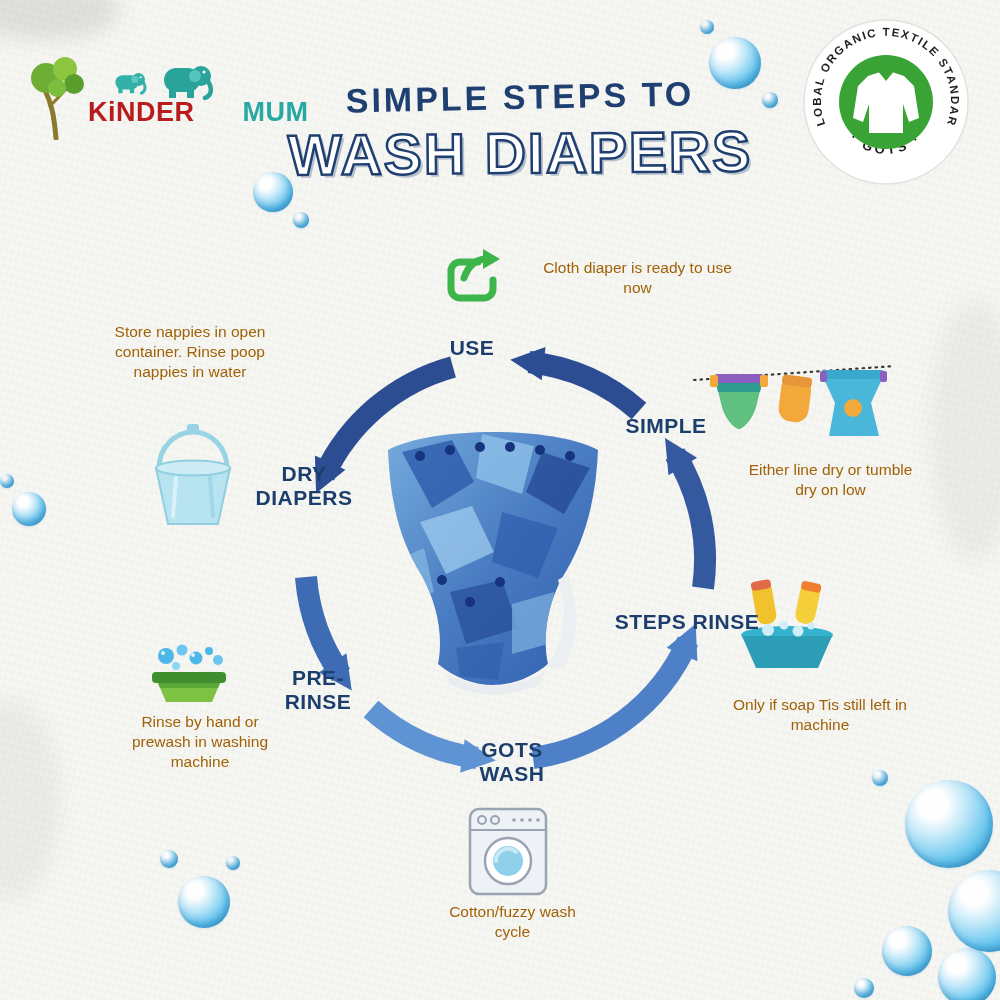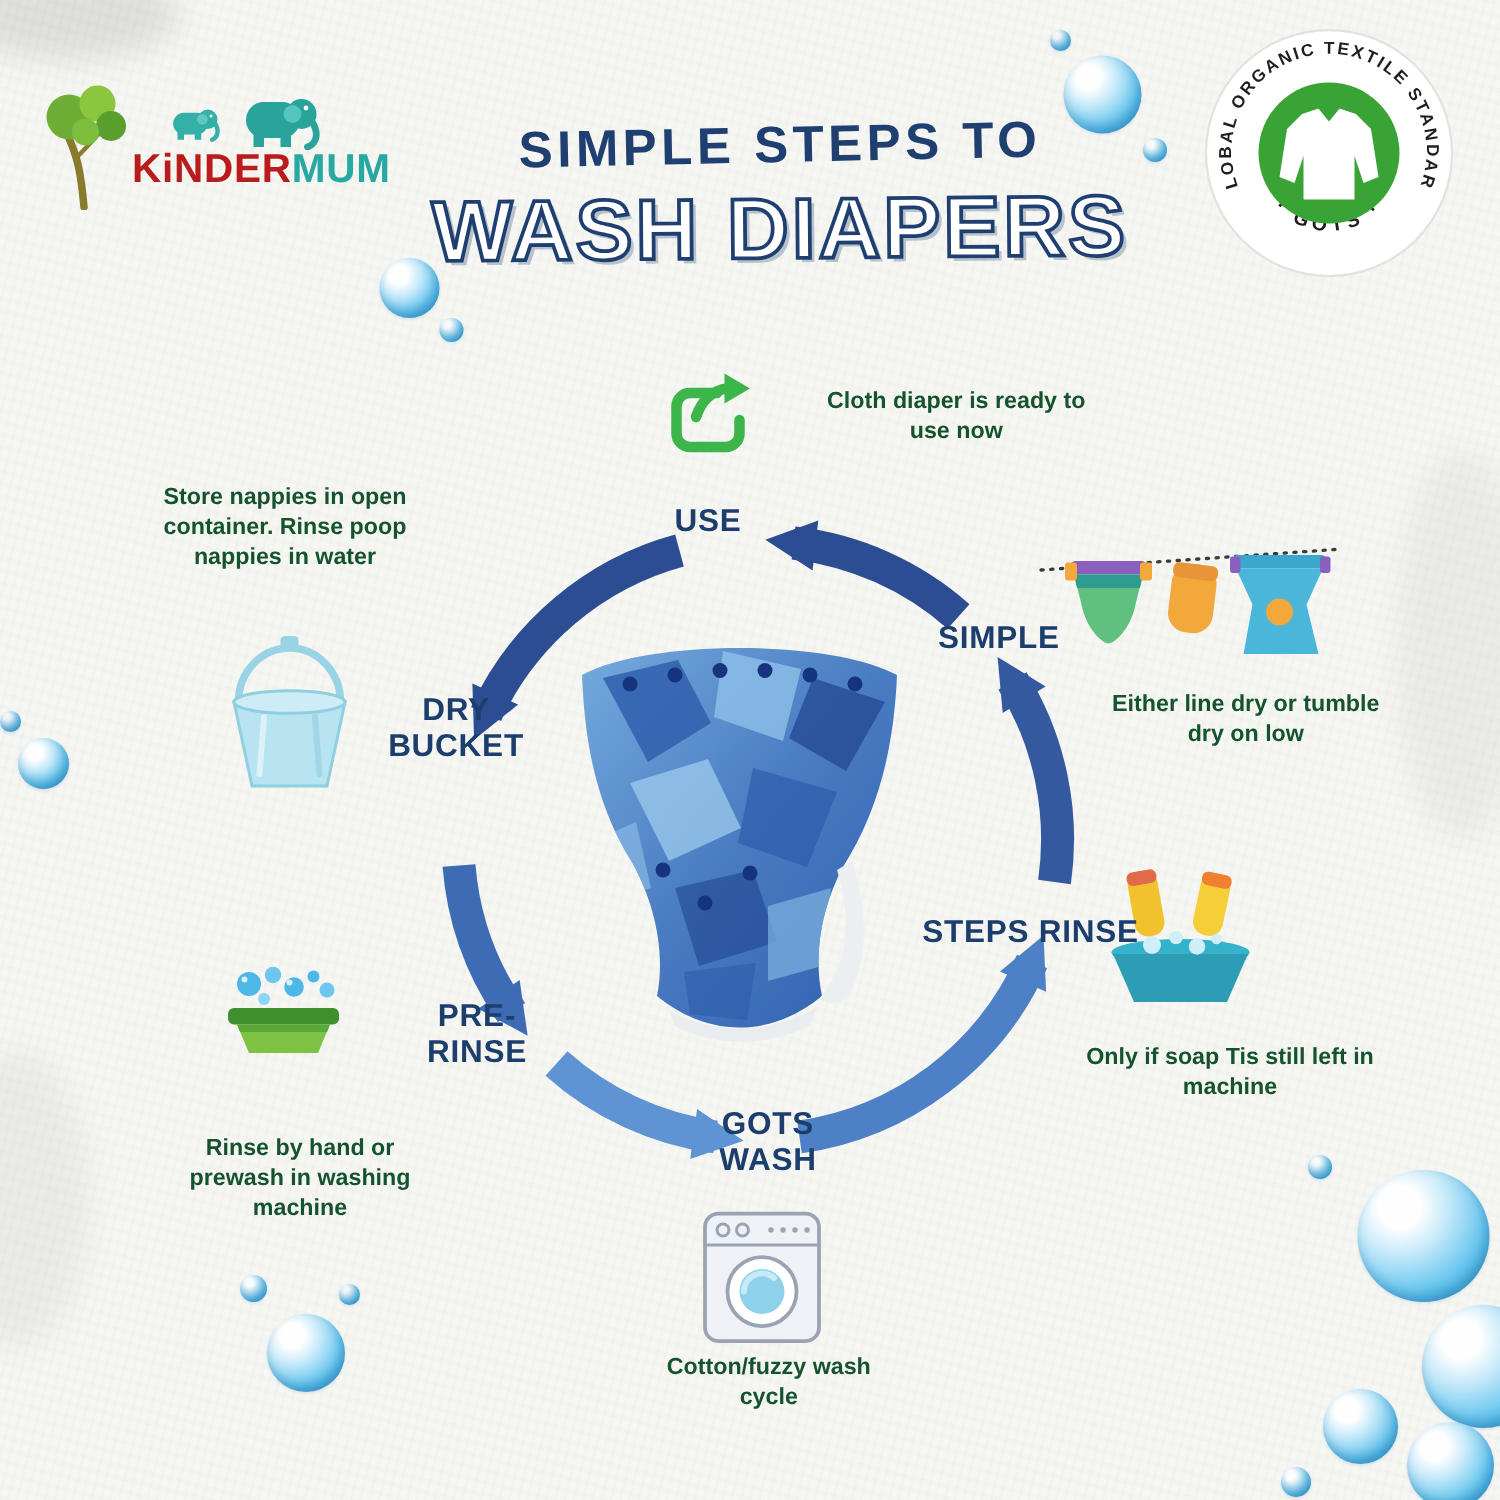--- a/index.html
+++ b/index.html
@@ -26,24 +26,24 @@
   .title-line2{
     position:absolute;left:280px;top:120px;width:480px;text-align:center;
     font-size:57px;font-weight:bold;letter-spacing:2px;color:#ffffff;
     -webkit-text-stroke:2.5px #1e3f70;
     text-shadow:3px 3px 0 rgba(30,63,112,.28);
     transform:rotate(-0.5deg);
   }
   
   .brand{position:absolute;left:88px;top:97px;font-size:27px;font-weight:bold;letter-spacing:.5px;}
   .brand .p1{color:#b91c1c;}
-  .brand .p2{color:#27a8a2;}
+  .brand .p2{color:#27a8a2;margin-left:48px;}
   
   .step-label{position:absolute;color:#1c3e6d;font-weight:bold;font-size:21px;text-align:center;letter-spacing:.5px;line-height:1.15;}
-  .step-desc{position:absolute;color:#14532d;font-size:15.5px;font-weight:700;text-align:center;line-height:1.28;}
+  .step-desc{position:absolute;color:#a16207;font-size:15.5px;font-weight:400;text-align:center;line-height:1.28;}
   
   .bubble{
     position:absolute;border-radius:50%;
     background:radial-gradient(circle at 32% 28%, rgba(255,255,255,.95) 0 16%, rgba(195,233,250,.92) 36%, rgba(85,192,238,.88) 66%, rgba(24,141,201,.92) 100%);
     box-shadow:inset -2px -4px 7px rgba(10,90,150,.35), 0 1px 2px rgba(40,120,170,.15);
   }
   svg{display:block;}
 </style>
 </head>
 <body>
@@ -270,20 +270,20 @@
   <ellipse cx="47" cy="48" rx="37" ry="7.5" fill="#cdecf5" stroke="#8fcfe0" stroke-width="2"></ellipse>
   <path d="M30,58 L27,96" stroke="#daf2f8" stroke-width="4" stroke-linecap="round"></path>
   <path d="M64,58 L67,96" stroke="#9fd6e8" stroke-width="4" stroke-linecap="round"></path>
 </svg>
 
 <div class="step-label" style="left:428px;top:336px;width:88px;">USE</div>
 <div class="step-label" style="left:606px;top:414px;width:120px;">SIMPLE</div>
 <div class="step-label" style="left:612px;top:610px;width:150px;">STEPS RINSE</div>
 <div class="step-label" style="left:462px;top:738px;width:100px;">GOTS WASH</div>
 <div class="step-label" style="left:258px;top:666px;width:120px;">PRE- RINSE</div>
-<div class="step-label" style="left:234px;top:462px;width:140px;">DRY BUCKET</div>
+<div class="step-label" style="left:234px;top:462px;width:140px;">DRY DIAPERS</div>
 
 <div class="step-desc" style="left:540px;top:258px;width:195px;">Cloth diaper is ready to use now</div>
 <div class="step-desc" style="left:738px;top:460px;width:185px;">Either line dry or tumble dry on low</div>
 <div class="step-desc" style="left:715px;top:695px;width:210px;">Only if soap Tis still left in machine</div>
 <div class="step-desc" style="left:440px;top:902px;width:145px;">Cotton/fuzzy wash cycle</div>
-<div class="step-desc" style="left:115px;top:756px;width:170px;">Rinse by hand or prewash in washing machine</div>
+<div class="step-desc" style="left:115px;top:712px;width:170px;">Rinse by hand or prewash in washing machine</div>
 <div class="step-desc" style="left:100px;top:322px;width:180px;">Store nappies in open container. Rinse poop nappies in water</div>
 
 </body></html>

